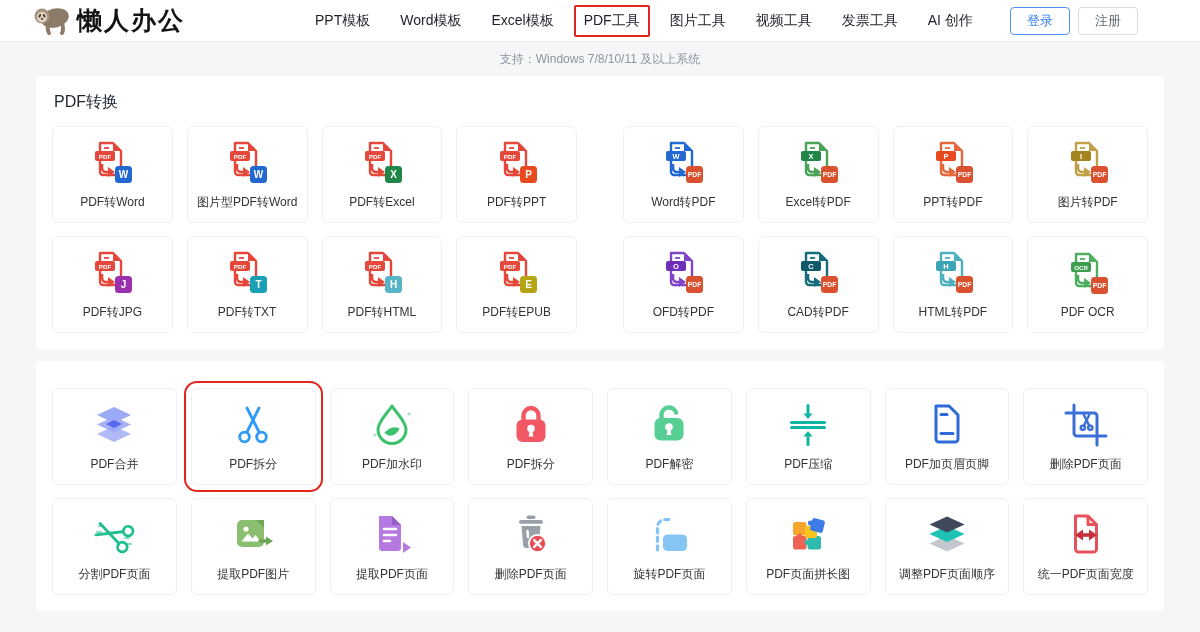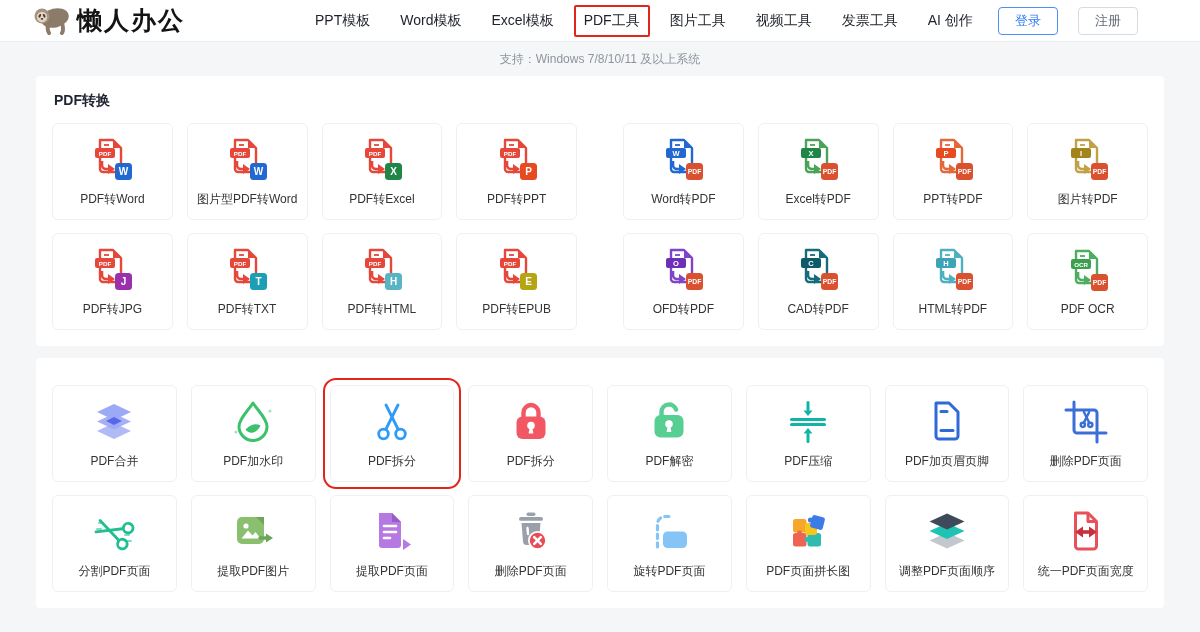--- a/index.html
+++ b/index.html
@@ -16,33 +16,33 @@
   }
   .logo { display:flex; align-items:center; gap:5px; cursor:pointer;text-align:center; }
   .logo-text { font-size:25px; font-weight:900; color:#141414; letter-spacing:2px; line-height:1; }
   .nav { display:flex; align-items:center; gap:10px; margin-left:120px; }
   .nav-item {
     font-size:14px; font-weight:normal; color:#1d2129; text-decoration:none;
     padding:5px 8px; border:2px solid transparent; border-radius:2px;
     white-space:nowrap; cursor:pointer;
   }
   .nav-item.active { border-color:#e2251b; }
-  .auth { margin-left:auto; display:flex; gap:20px; }
+  .auth { margin-left:auto; display:flex; gap:8px; }
   .btn {
     width:60px; height:28px; border-radius:4px; font-size:13px; background:#fff;
     cursor:pointer; font-family:inherit; line-height:1;
   }
   .btn.login { border:1px solid #4e8ff7; color:#2f7cf6; }
   .btn.register { border:1px solid #d8dbe0; color:#646b75; }
   
   .support { text-align:center; font-size:12px; color:#8e949e; padding:9px 0 8px; }
   
   main { padding:0 36px; }
   .panel { background:#fff; border-radius:4px; padding:14px 16px 16px; margin-bottom:12px; }
-  .panel h2 { font-size:14px; font-weight:bold; color:#1e2430; margin:2px 0 0 2px; }
+  .panel h2 { font-size:16px; font-weight:normal; color:#1e2430; margin:2px 0 0 2px; }
   .cards-row { display:flex; gap:14px; margin-top:13px; }
   .card {
     flex:1; background:#fff; border:1px solid #eef0f4; border-radius:6px;
     height:97px; display:flex; flex-direction:column; align-items:center;
     justify-content:center; gap:7px; cursor:pointer; min-width:0;
   }
   .card.group-gap { margin-left:32px; }
   .card.hl { outline:2px solid #e2251b; outline-offset:5px; }
   .card .icon { height:48px; display:flex; align-items:center; }
   .card .icon svg { display:block; }
@@ -358,43 +358,43 @@
             <span class="icon">
               <svg width="48" height="48" viewBox="0 0 48 48" font-family="Liberation Sans, sans-serif">
                 <path d="M24 25 L41 33 24 41 7 33 Z" fill="#9ca9f4" opacity=".8"></path>
       <path d="M24 15.5 L41 23.5 24 31.5 7 23.5 Z" fill="#9ca9f4" opacity=".9"></path>
       <path d="M24 6 L41 14 24 22 7 14 Z" fill="#9ca9f4"></path>
       <path d="M24 19 L32 23 24 27 16 23 Z" fill="#5568ee"></path>
               </svg>
             </span>
             <span class="label">PDF合并</span>
           </div>
-          <div class="card">
-            <span class="icon">
-              <svg width="48" height="48" viewBox="0 0 48 48" font-family="Liberation Sans, sans-serif">
-                <path d="M24 5 C19 13 10 20.5 10 28.5 a14 14 0 0 0 28 0 C38 20.5 29 13 24 5 Z" fill="none" stroke="#3cc16d" stroke-width="3" stroke-linejoin="round"></path>
-      <path d="M16.5 31.5 c6 -6 11 -6 15 -4 c-2.5 6 -8 8.5 -12 6.5 c-2 -1 -3 -2.5 -3 -2.5 z" fill="#3cc16d"></path>
-      <circle cx="41" cy="13" r="1.6" fill="#3cc16d" opacity=".45"></circle>
-      <circle cx="7" cy="34" r="1.6" fill="#3cc16d" opacity=".45"></circle>
-              </svg>
-            </span>
-            <span class="label">PDF加水印</span>
-          </div>
           <div class="card hl">
             <span class="icon">
               <svg width="48" height="48" viewBox="0 0 48 48" font-family="Liberation Sans, sans-serif">
                 <g stroke="#2e9bf6" fill="none" stroke-width="2.8" stroke-linecap="round">
     <line x1="18" y1="7" x2="30" y2="31"></line>
     <line x1="30" y1="7" x2="18" y2="31"></line>
     <circle cx="15.5" cy="36" r="4.8"></circle>
     <circle cx="32.5" cy="36" r="4.8"></circle>
                 </g>
               </svg>
             </span>
             <span class="label">PDF拆分</span>
+          </div>
+          <div class="card">
+            <span class="icon">
+              <svg width="48" height="48" viewBox="0 0 48 48" font-family="Liberation Sans, sans-serif">
+                <path d="M24 5 C19 13 10 20.5 10 28.5 a14 14 0 0 0 28 0 C38 20.5 29 13 24 5 Z" fill="none" stroke="#3cc16d" stroke-width="3" stroke-linejoin="round"></path>
+      <path d="M16.5 31.5 c6 -6 11 -6 15 -4 c-2.5 6 -8 8.5 -12 6.5 c-2 -1 -3 -2.5 -3 -2.5 z" fill="#3cc16d"></path>
+      <circle cx="41" cy="13" r="1.6" fill="#3cc16d" opacity=".45"></circle>
+      <circle cx="7" cy="34" r="1.6" fill="#3cc16d" opacity=".45"></circle>
+              </svg>
+            </span>
+            <span class="label">PDF加水印</span>
           </div>
           <div class="card">
             <span class="icon">
               <svg width="48" height="48" viewBox="0 0 48 48" font-family="Liberation Sans, sans-serif">
                 <path d="M16.5 19 v-4.5 a7.5 7.5 0 0 1 15 0 V19" fill="none" stroke="#f25864" stroke-width="4.4" stroke-linecap="round"></path>
       <rect x="9.5" y="18.5" width="29" height="22.5" rx="6" fill="#f25864"></rect>
       <circle cx="24" cy="27.5" r="3.8" fill="#fff"></circle>
       <path d="M22.8 29 h2.4 l1.2 6.5 h-4.8 z" fill="#fff"></path>
               </svg>
             </span>

